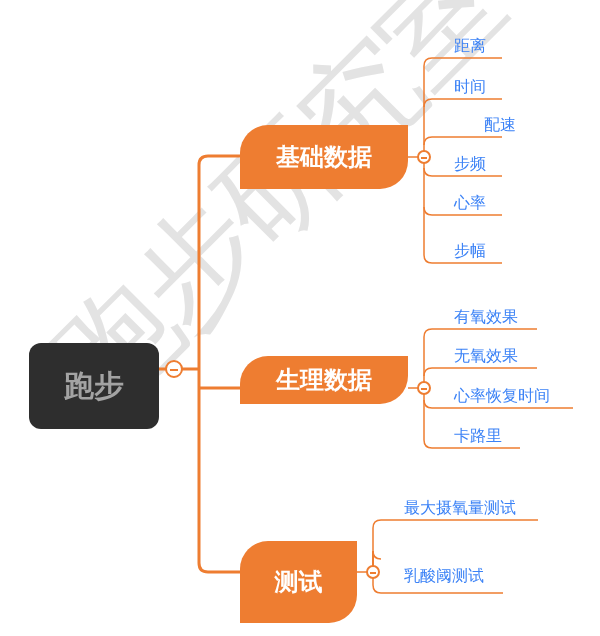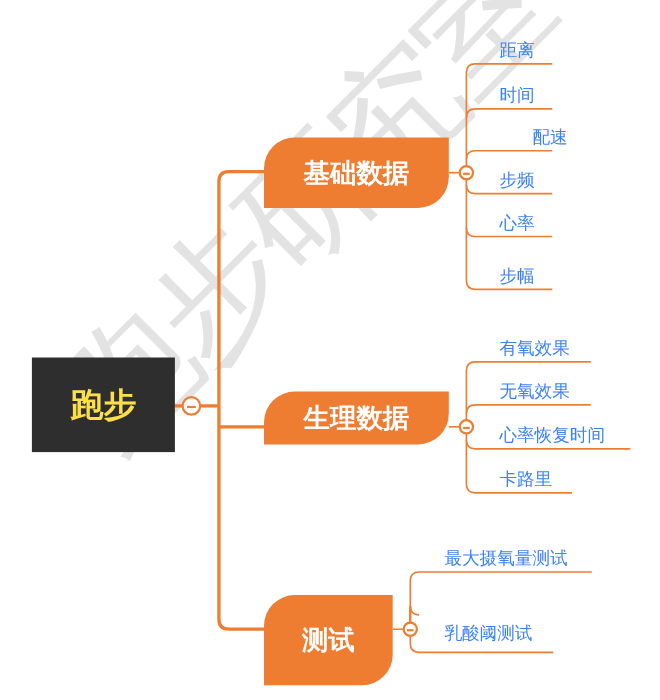--- a/index.html
+++ b/index.html
@@ -14,24 +14,24 @@
   }
   .watermark-text {
     position: absolute; left: 20px; top: 330px;
     font-size: 118px; font-weight: 300; color: #e3e3e3;
     transform: rotate(-45deg); transform-origin: left top;
     white-space: nowrap; letter-spacing: -4px;
     font-family: "DejaVu Sans", sans-serif;
   }
   svg.links { position: absolute; left: 0; top: 0; z-index: 1; }
   .root {
-    position: absolute; left: 29px; top: 325px; width: 130px; height: 86px;
-    background: #2e2e2e; border-radius: 0; z-index: 2;
+    position: absolute; left: 29px; top: 343px; width: 130px; height: 86px;
+    background: #2e2e2e; border-radius: 12px; z-index: 2;
     display: flex; align-items: center; justify-content: center;
-    color: #fde047; font-size: 30px; font-weight: bold;
+    color: #a3a3a3; font-size: 30px; font-weight: bold;
   }
   .branch {
     position: absolute; background: #ee7d31; z-index: 2;
     border-radius: 28px 0 28px 0;
     display: flex; align-items: center; justify-content: center;
     color: #ffffff; font-size: 24px; font-weight: bold;
   }
   .toggle {
     position: absolute; width: 14px; height: 14px; border-radius: 50%;
     border: 2px solid #ee7d31; background: #ffffff; z-index: 3;

